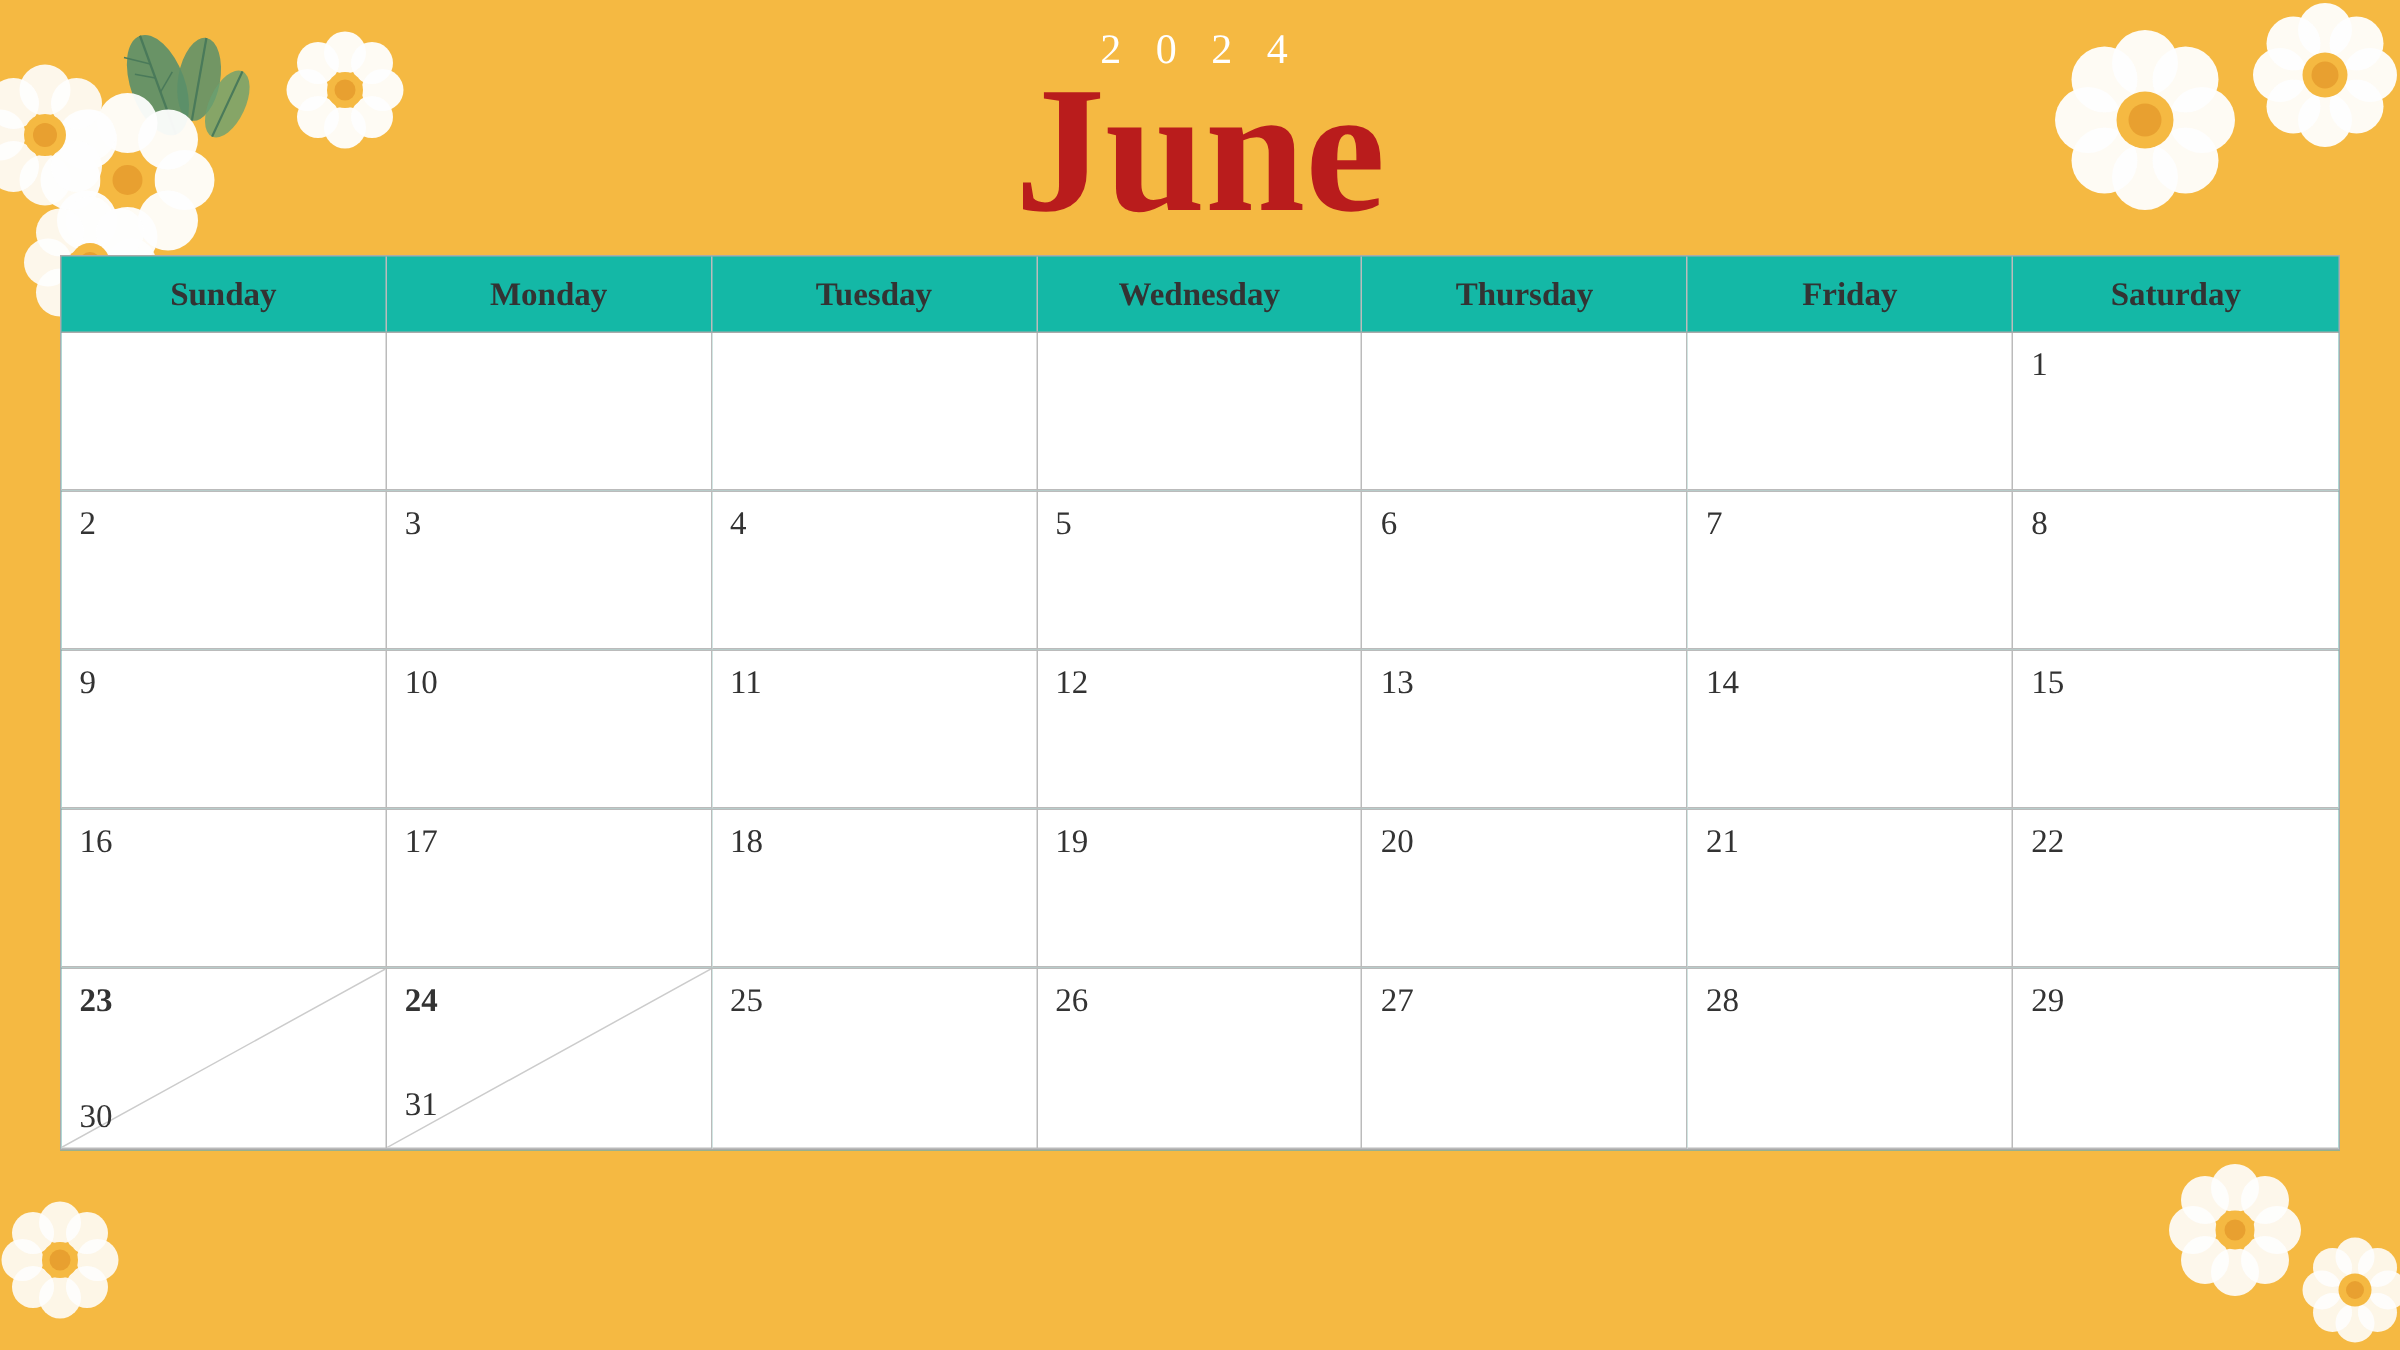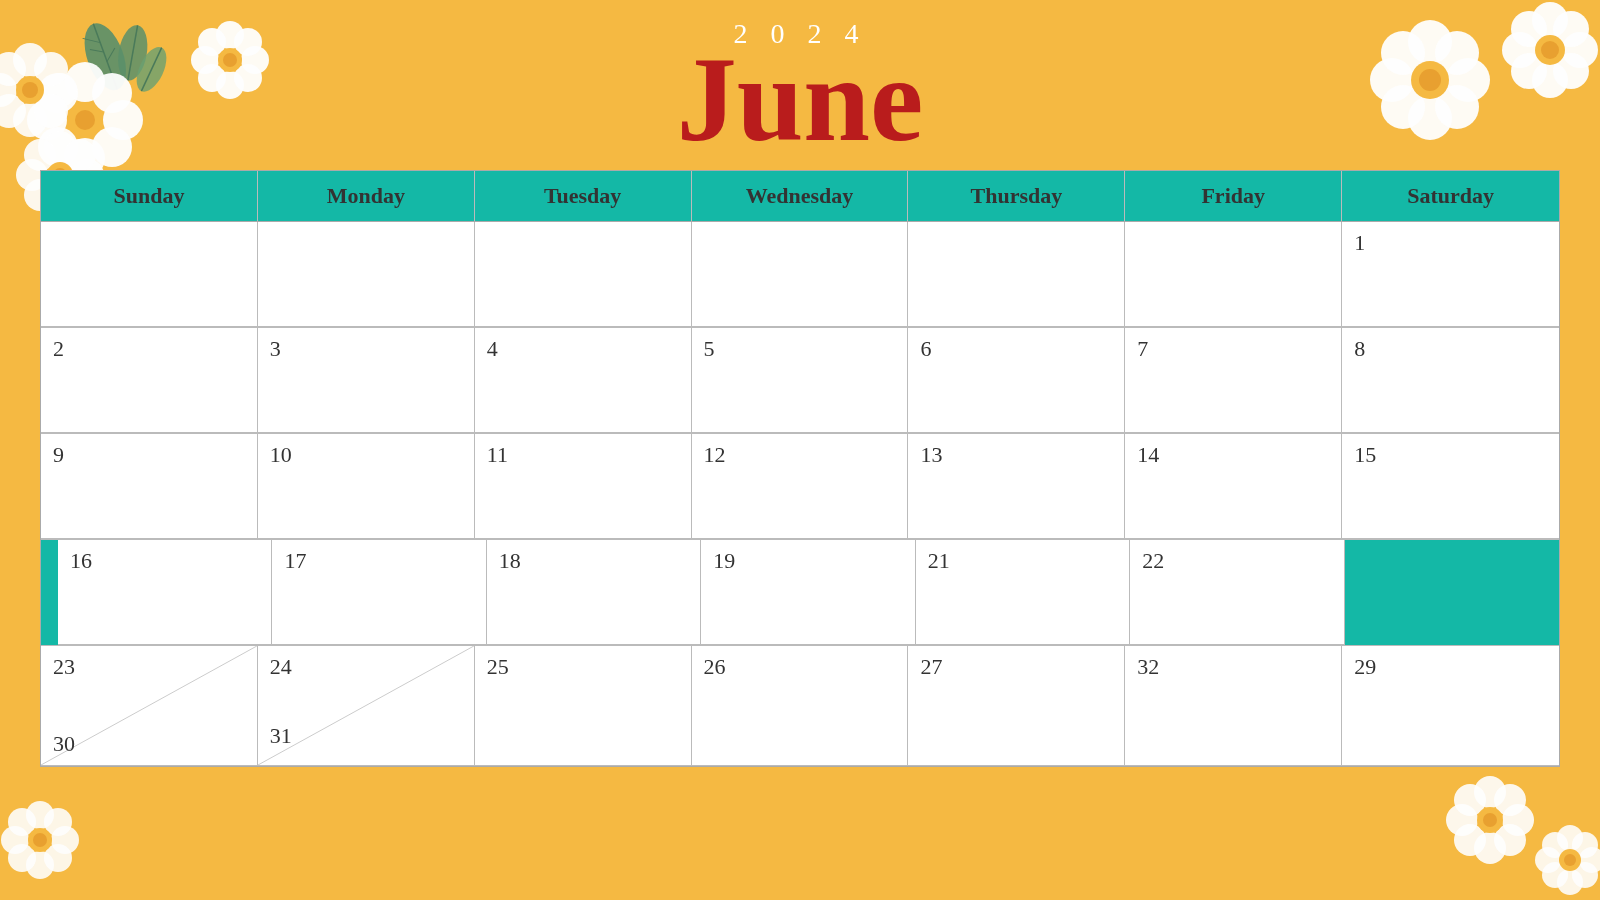--- a/index.html
+++ b/index.html
@@ -98,20 +98,21 @@
       position: relative;
     }
 
     .double-cell .day-number-top {
       font-size: 22px;
       color: #333;
       font-family: Georgia, serif;
       position: absolute;
       top: 8px;
       left: 12px;
+      font-weight: bold;
     }
 
     .double-cell .day-number-bottom {
       font-size: 22px;
       color: #333;
       font-family: Georgia, serif;
       position: absolute;
       bottom: 8px;
       left: 12px;
     }
@@ -299,25 +300,26 @@
   <div style="display:grid;grid-template-columns:repeat(7,1fr);border-bottom:1px solid #bbb;">
     <div class="calendar-cell"><span class="day-number">9</span></div>
     <div class="calendar-cell"><span class="day-number">10</span></div>
     <div class="calendar-cell"><span class="day-number">11</span></div>
     <div class="calendar-cell"><span class="day-number">12</span></div>
     <div class="calendar-cell"><span class="day-number">13</span></div>
     <div class="calendar-cell"><span class="day-number">14</span></div>
     <div class="calendar-cell"><span class="day-number">15</span></div>
   </div>
 
-  <div style="display:grid;grid-template-columns:repeat(7,1fr);border-bottom:1px solid #bbb;padding-left:17px;">
+  <div style="display:grid;grid-template-columns:repeat(7,1fr);border-bottom:1px solid #bbb;">
     <div class="calendar-cell"><span class="day-number">16</span></div>
     <div class="calendar-cell"><span class="day-number">17</span></div>
     <div class="calendar-cell"><span class="day-number">18</span></div>
     <div class="calendar-cell"><span class="day-number">19</span></div>
+    <div class="calendar-cell"><span class="day-number">20</span></div>
     <div class="calendar-cell"><span class="day-number">21</span></div>
     <div class="calendar-cell"><span class="day-number">22</span></div>
   </div>
 
   <div style="display:grid;grid-template-columns:repeat(7,1fr);">
 
     <div class="calendar-cell double-cell" style="position:relative;min-height:120px;">
       <span class="day-number-top" style="position:absolute;top:8px;left:12px;font-size:22px;color:#333;font-family:Georgia,serif;">23</span>
       <svg style="position:absolute;top:0;left:0;width:100%;height:100%;" preserveAspectRatio="none">
         <line x1="0" y1="100%" x2="100%" y2="0" stroke="#ccc" stroke-width="1"></line>
@@ -329,16 +331,16 @@
       <span class="day-number-top" style="position:absolute;top:8px;left:12px;font-size:22px;color:#333;font-family:Georgia,serif;">24</span>
       <svg style="position:absolute;top:0;left:0;width:100%;height:100%;" preserveAspectRatio="none">
         <line x1="0" y1="100%" x2="100%" y2="0" stroke="#ccc" stroke-width="1"></line>
       </svg>
       <span class="day-number-bottom" style="position:absolute;bottom:16px;left:12px;font-size:22px;color:#333;font-family:Georgia,serif;">31</span>
     </div>
 
     <div class="calendar-cell"><span class="day-number">25</span></div>
     <div class="calendar-cell"><span class="day-number">26</span></div>
     <div class="calendar-cell"><span class="day-number">27</span></div>
-    <div class="calendar-cell"><span class="day-number">32</span></div>
+    <div class="calendar-cell"><span class="day-number">28</span></div>
     <div class="calendar-cell" style="border-right:none;"><span class="day-number">29</span></div>
   </div>
 </div>
 
 </body></html>

